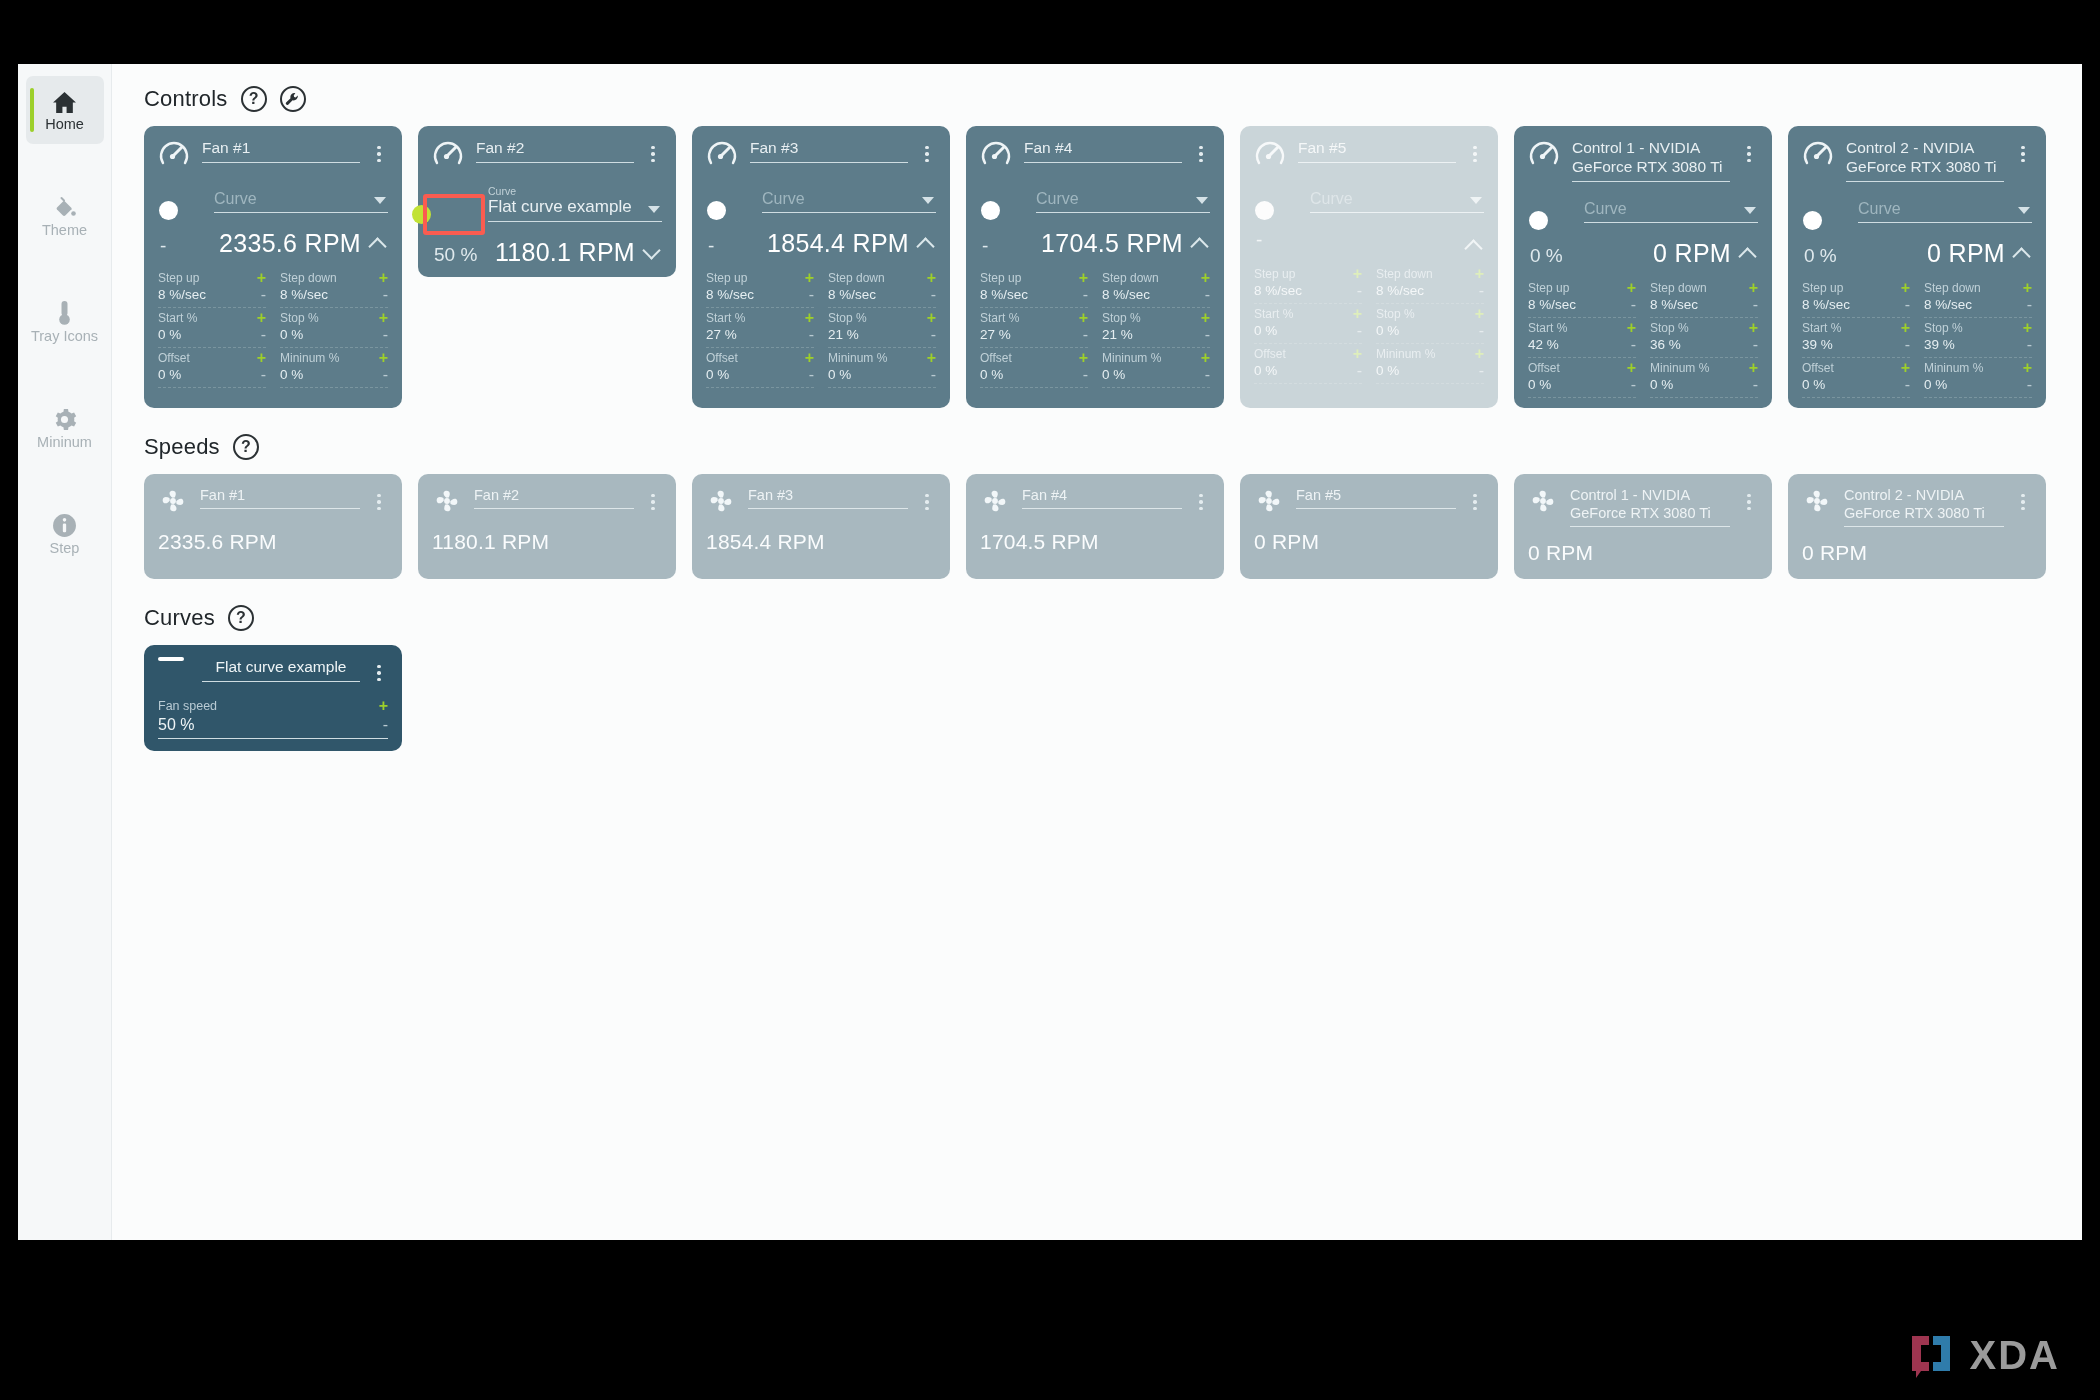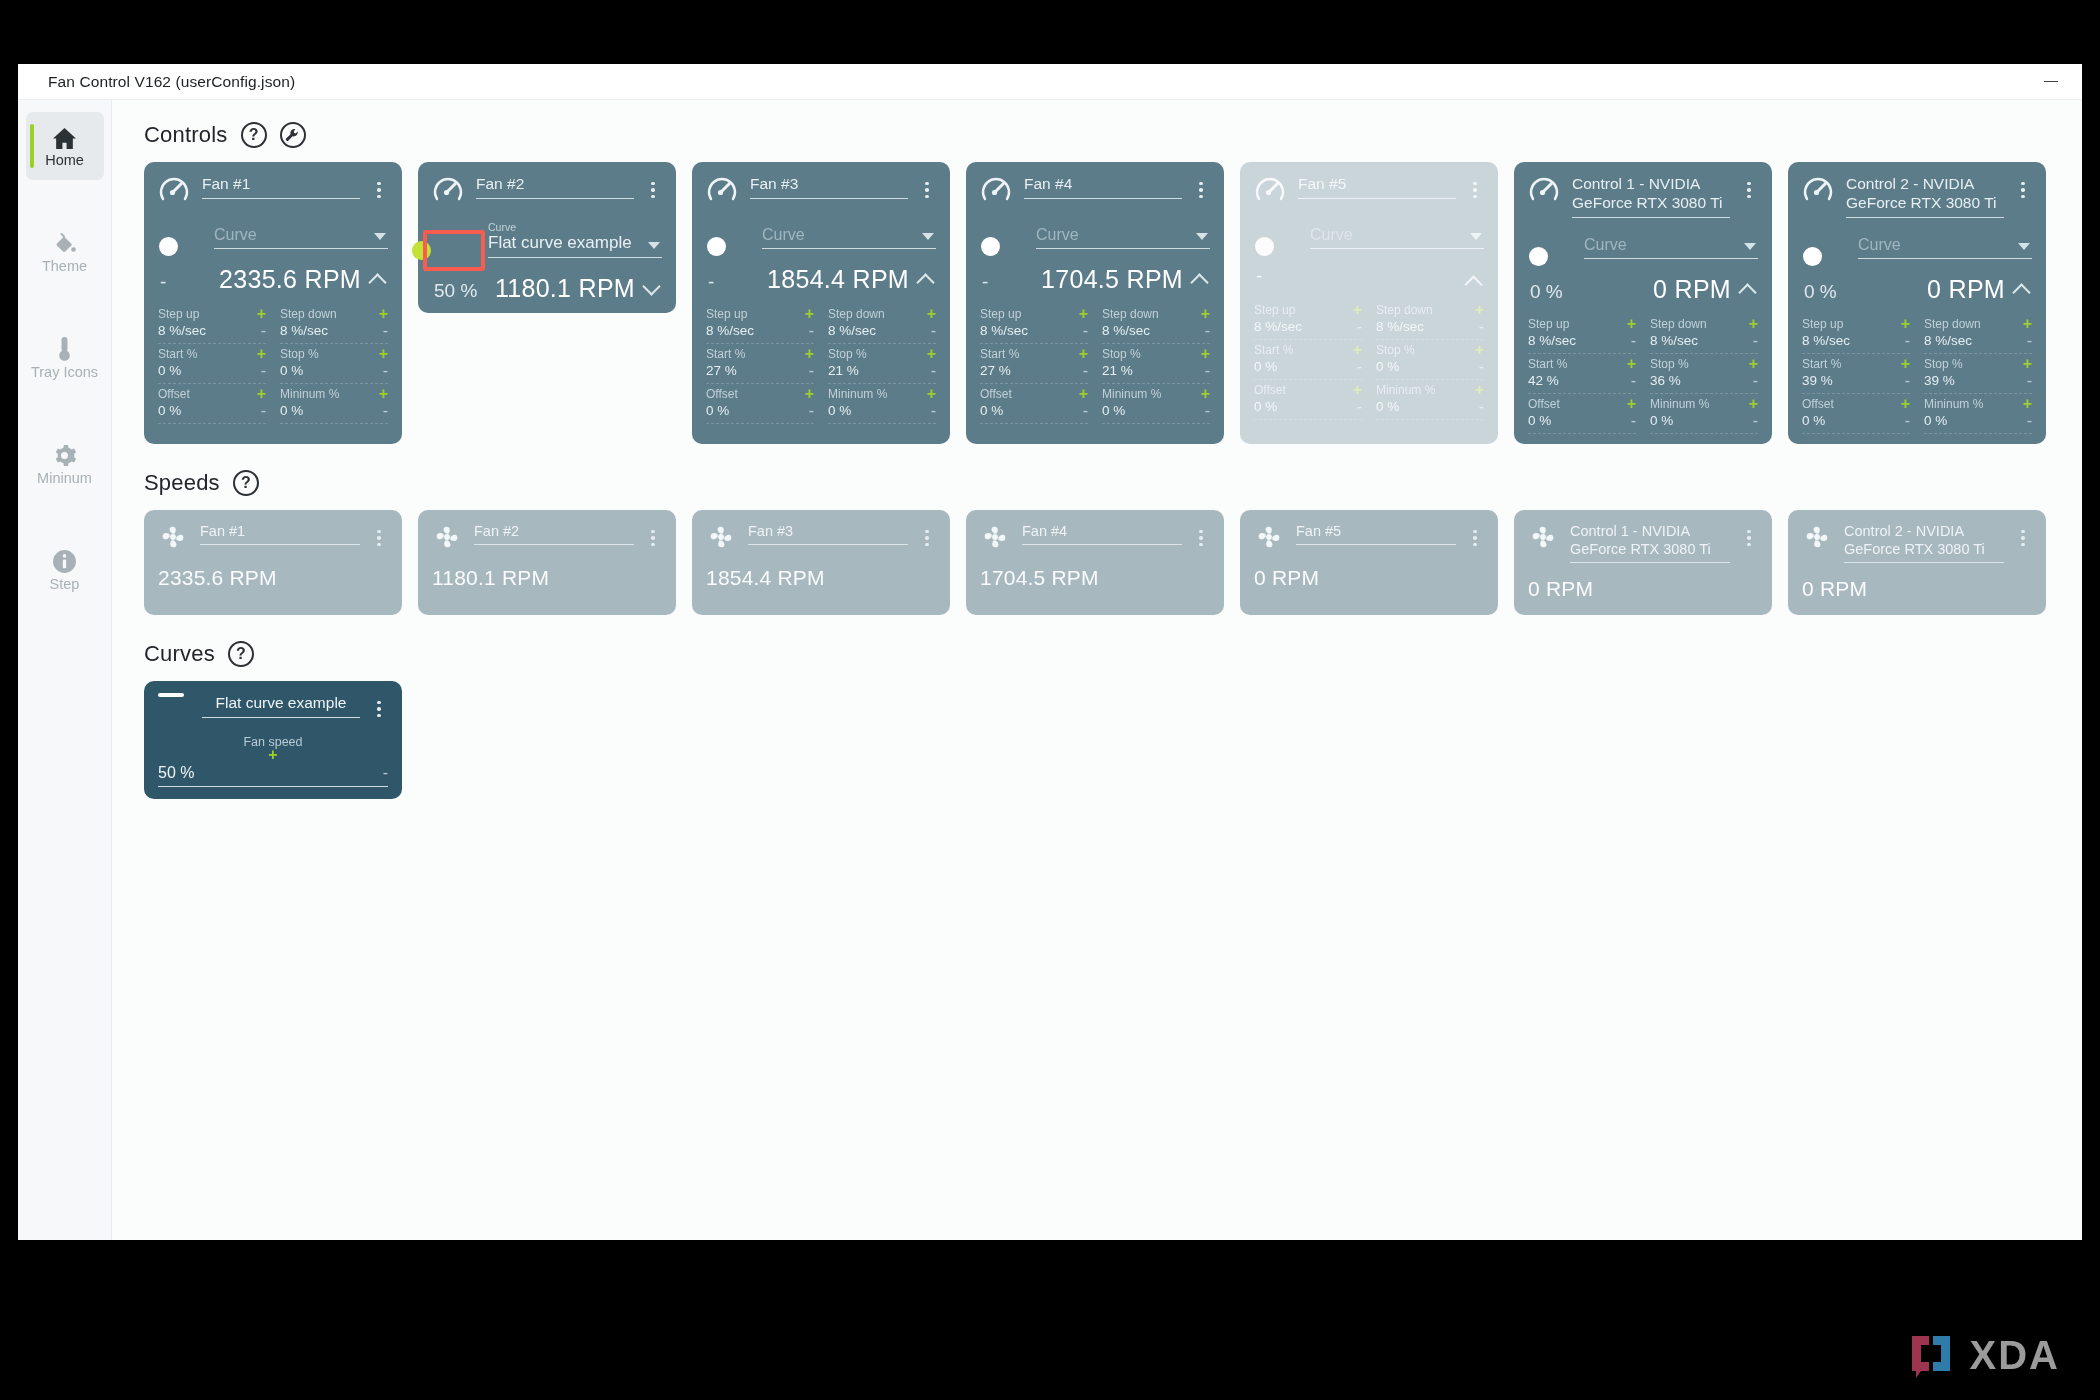--- a/index.html
+++ b/index.html
@@ -182,21 +182,21 @@
     width: 258px; flex: 0 0 258px; background: #30566a; border-radius: 10px;
     padding: 12px 14px 12px 14px; color: #fff;
   }
   .curve-line-icon { flex: 0 0 34px; display:flex; align-items:center; }
   .curve-line-icon span { display:block; width: 26px; height: 3.5px; background: #ffffff; border-radius: 2px; }
   .curve-card-name {
     font-size: 15.5px; color: #eef4f6; line-height: 19px;
     border-bottom: 1.5px solid #cfdde2; padding-bottom: 5px; text-align: center;
   }
   .curve-param { margin-top: 12px; }
-  .curve-param-head { display: flex; justify-content: space-between; align-items:center;flex-direction:column; }
+  .curve-param-head { display: flex; justify-content: space-between; align-items:center; }
   .curve-param-label { font-size: 12.5px; color: #b9cbd4; }
   .curve-param-body {
     display: flex; justify-content: space-between; align-items:center;
     border-bottom: 1.5px solid #cfdde2; padding-bottom: 4px; margin-top: 3px;
   }
   .curve-param-value { font-size: 16px; color: #eef4f6; }
 
   .section-gap { height: 26px; }
 
   
@@ -206,27 +206,20 @@
   }
   .wm-mark { display: flex; align-items: center; gap: 3px; }
   .wm-text { font-size: 40px; font-weight: 700; color: #9b9b9b; letter-spacing: 2px; }
 </style>
 </head>
 <body>
 
 <div class="screen">
   <div class="window">
 
-    <div class="titlebar">
-      <div class="titlebar-text">Fan Control V162 (userConfig.json)</div>
-      <div class="titlebar-spacer"></div>
-      <div class="win-btn">
-        <span class="win-min-glyph"></span>
-      </div>
-    </div>
 
 
     <div class="body">
 
       <div class="sidebar">
 
         <div class="nav-item active">
           <span class="nav-accent"></span>
           <span class="nav-icon">
             <svg width="25" height="23" viewBox="0 0 24 22">

